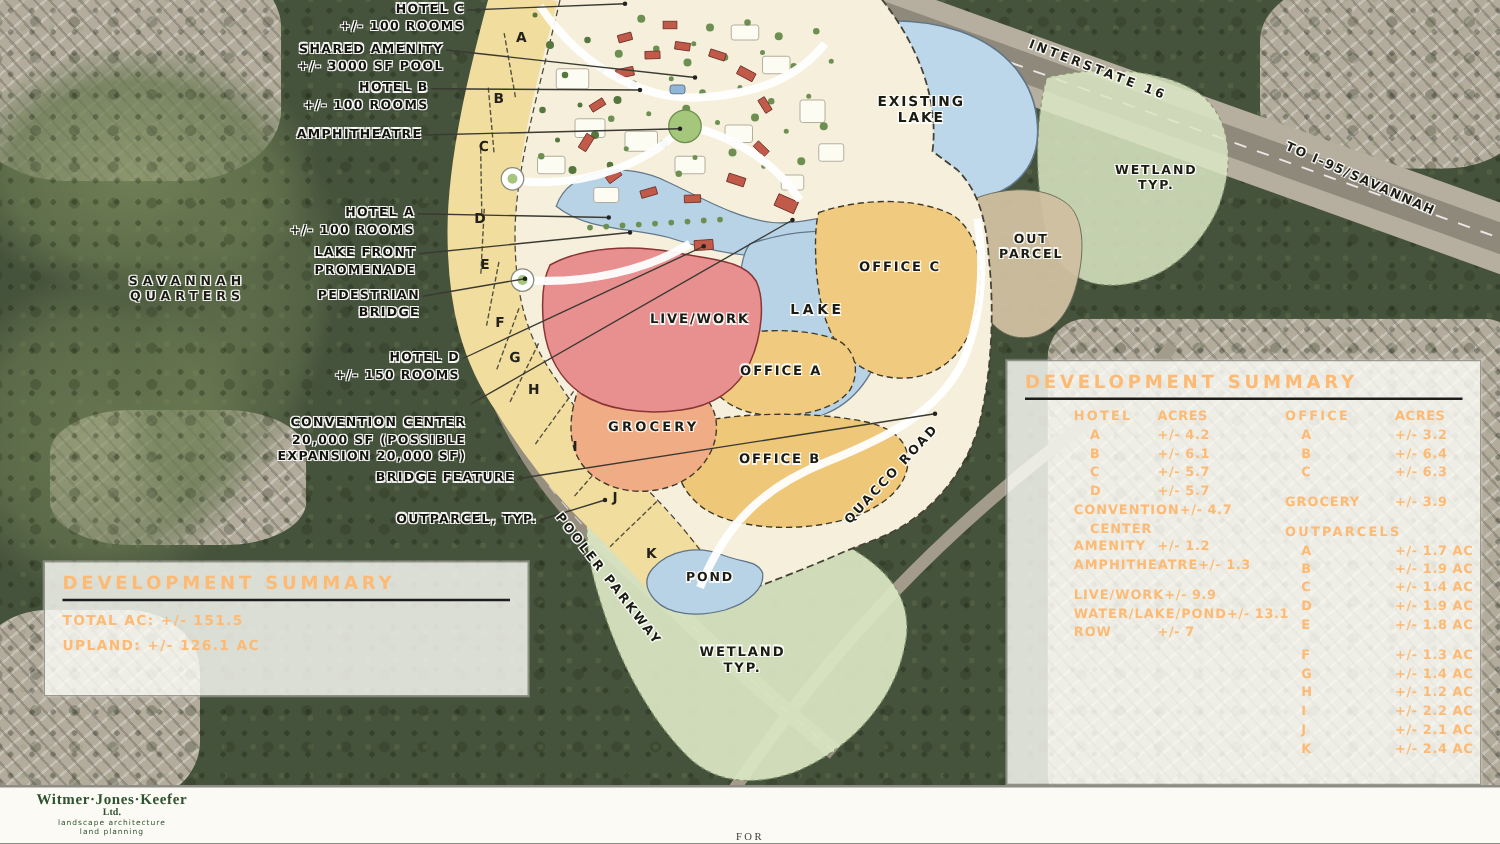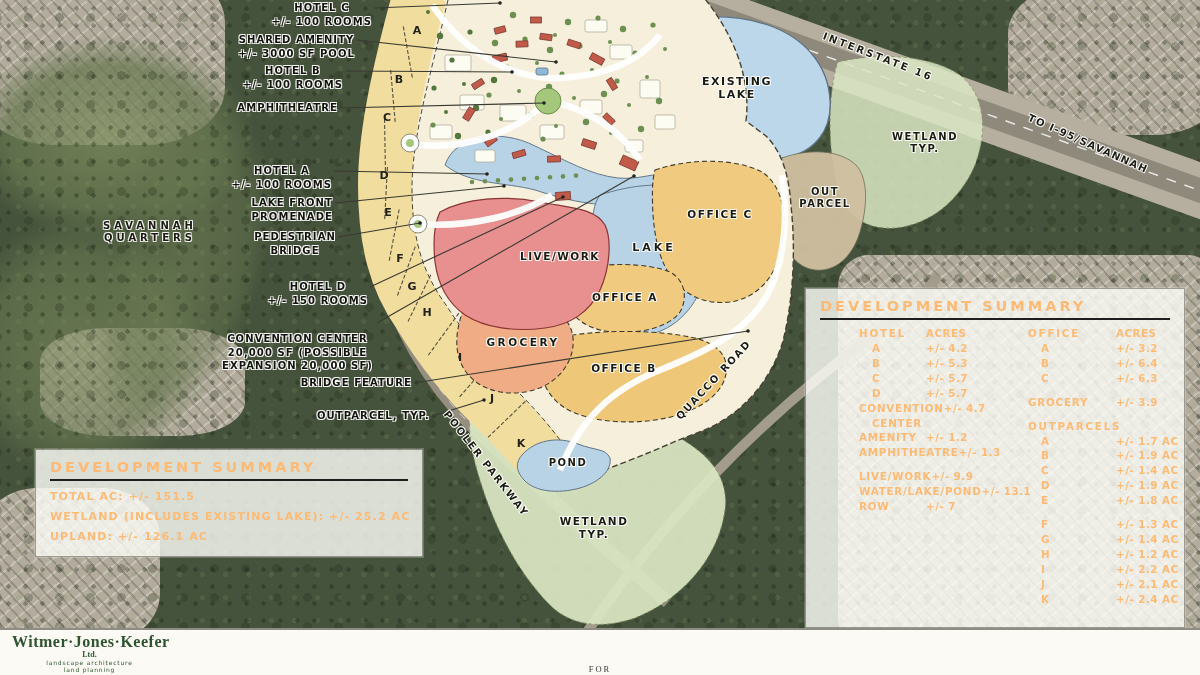--- a/index.html
+++ b/index.html
@@ -18,21 +18,21 @@
   .patch{position:absolute;}
   .suburb{background-color:#b3ac9d;border-radius:32%;
     background-image:repeating-linear-gradient(48deg, rgba(95,90,78,.35) 0 2px, transparent 2px 9px),
                      repeating-linear-gradient(-40deg, rgba(255,255,255,.25) 0 2px, transparent 2px 11px);}
   .golf{background:radial-gradient(closest-side,#7e8e5e,#687850 70%,transparent 100%);border-radius:50%;}
   svg{position:absolute;left:0;top:0;}
   .map-label{position:absolute;font-weight:bold;color:#1b1b12;text-align:center;line-height:1.2;
     letter-spacing:1.5px;white-space:nowrap;
     text-shadow:-1px -1px 0 rgba(255,255,255,.85),1px -1px 0 rgba(255,255,255,.85),
                 -1px 1px 0 rgba(255,255,255,.85),1px 1px 0 rgba(255,255,255,.85);}
-  .callout{position:absolute;text-align:center;font-size:10px;font-weight:bold;letter-spacing:1.1px;
+  .callout{position:absolute;text-align:right;font-size:10px;font-weight:bold;letter-spacing:1.1px;
     line-height:1.35;color:#13130d;white-space:nowrap;
     text-shadow:-1px -1px 0 rgba(255,255,255,.9),1px -1px 0 rgba(255,255,255,.9),
                 -1px 1px 0 rgba(255,255,255,.9),1px 1px 0 rgba(255,255,255,.9);}
   .parcel-letter{position:absolute;transform:translate(-50%,-50%);font-size:11px;font-weight:bold;color:#22221a;}
   .box{position:absolute;background:rgba(253,252,246,.82);border:1px solid rgba(70,70,58,.5);
        padding:9px 14px 8px 14px;color:#fdba74;box-shadow:0 0 0 1px rgba(255,255,255,.2);}
   .box-title{font-size:14.5px;font-weight:bold;letter-spacing:3px;white-space:nowrap;
        border-bottom:2px solid #1d1d1d;padding-bottom:4px;margin-bottom:6px;}
   .sum-row{font-size:11px;font-weight:bold;letter-spacing:1.1px;line-height:1.8;white-space:nowrap;}
   .cols{display:flex;gap:16px;align-items:flex-start;}
@@ -43,21 +43,21 @@
   .c1 .trow{grid-template-columns:1fr 86px;padding-left:39px;}
   .c2 .trow{grid-template-columns:1fr 94px;}
   .trow.header{letter-spacing:1.8px;}
   .trow.indent .tl{padding-left:13px;}
   .trow .tv{letter-spacing:.5px;}
   .spacer{height:9px;}
   
   #footer{position:absolute;left:0;top:628px;width:1200px;height:47px;background:#fbfaf4;
           border-top:2px solid #8d8d86;box-sizing:border-box;}
   #logo{position:absolute;left:12px;top:3px;width:155px;text-align:center;color:#2e5330;line-height:1.1;}
-  #logo .l1{font-family:"Liberation Serif",serif;font-weight:bold;font-size:16px;letter-spacing:.5px;}
+  #logo .l1{font-family:"Liberation Serif",serif;font-weight:bold;font-size:12px;letter-spacing:.5px;}
   #logo .l2{font-family:"Liberation Serif",serif;font-weight:bold;font-size:8px;}
   #logo .l3{font-size:6px;letter-spacing:.8px;margin-top:1px;}
   #logo .l4{font-size:6px;letter-spacing:.8px;}
   #plan-title{position:absolute;left:0;right:0;top:6px;text-align:center;
      font-family:"Liberation Serif",serif;font-size:23px;letter-spacing:3px;color:#1c1c1c;}
   #plan-for{position:absolute;left:0;right:0;top:34px;text-align:center;
      font-family:"Liberation Serif",serif;font-size:8.5px;letter-spacing:2px;color:#3c3c3c;}
 </style>
 </head>
 <body>
@@ -350,40 +350,39 @@
         <div class="parcel-letter" style="left: 427px; top: 312px;">H</div>
         <div class="parcel-letter" style="left: 460px; top: 357px;">I</div>
         <div class="parcel-letter" style="left: 492px; top: 398px;">J</div>
         <div class="parcel-letter" style="left: 521px; top: 443px;">K</div>
       </div>
 
     <div class="box" id="sum-left" style="left:35px;top:449px;width:358px;height:89px;">
       <div class="box-title">DEVELOPMENT SUMMARY</div>
       <div id="sum-left-rows">
           <div class="sum-row">TOTAL AC: +/- 151.5</div>
-          <div class="sum-row">WETLAND (INCLUDES EXISTING LAKE): +/- 25.2 AC</div>
           <div class="sum-row">UPLAND: +/- 126.1 AC</div>
         </div>
     </div>
 
     <div class="box" id="sum-right" style="left:805px;top:288px;width:350px;height:321px;">
       <div class="box-title">DEVELOPMENT SUMMARY</div>
       <div class="cols">
         <div class="tcol c1" id="tcol-left">
             <div class="trow header">
               <div class="tl">HOTEL</div>
               <div class="tv">ACRES</div>
             </div>
             <div class="trow indent">
               <div class="tl">A</div>
               <div class="tv">+/- 4.2</div>
             </div>
             <div class="trow indent">
               <div class="tl">B</div>
-              <div class="tv">+/- 5.3</div>
+              <div class="tv">+/- 6.1</div>
             </div>
             <div class="trow indent">
               <div class="tl">C</div>
               <div class="tv">+/- 5.7</div>
             </div>
             <div class="trow indent">
               <div class="tl">D</div>
               <div class="tv">+/- 5.7</div>
             </div>
             <div class="trow">

